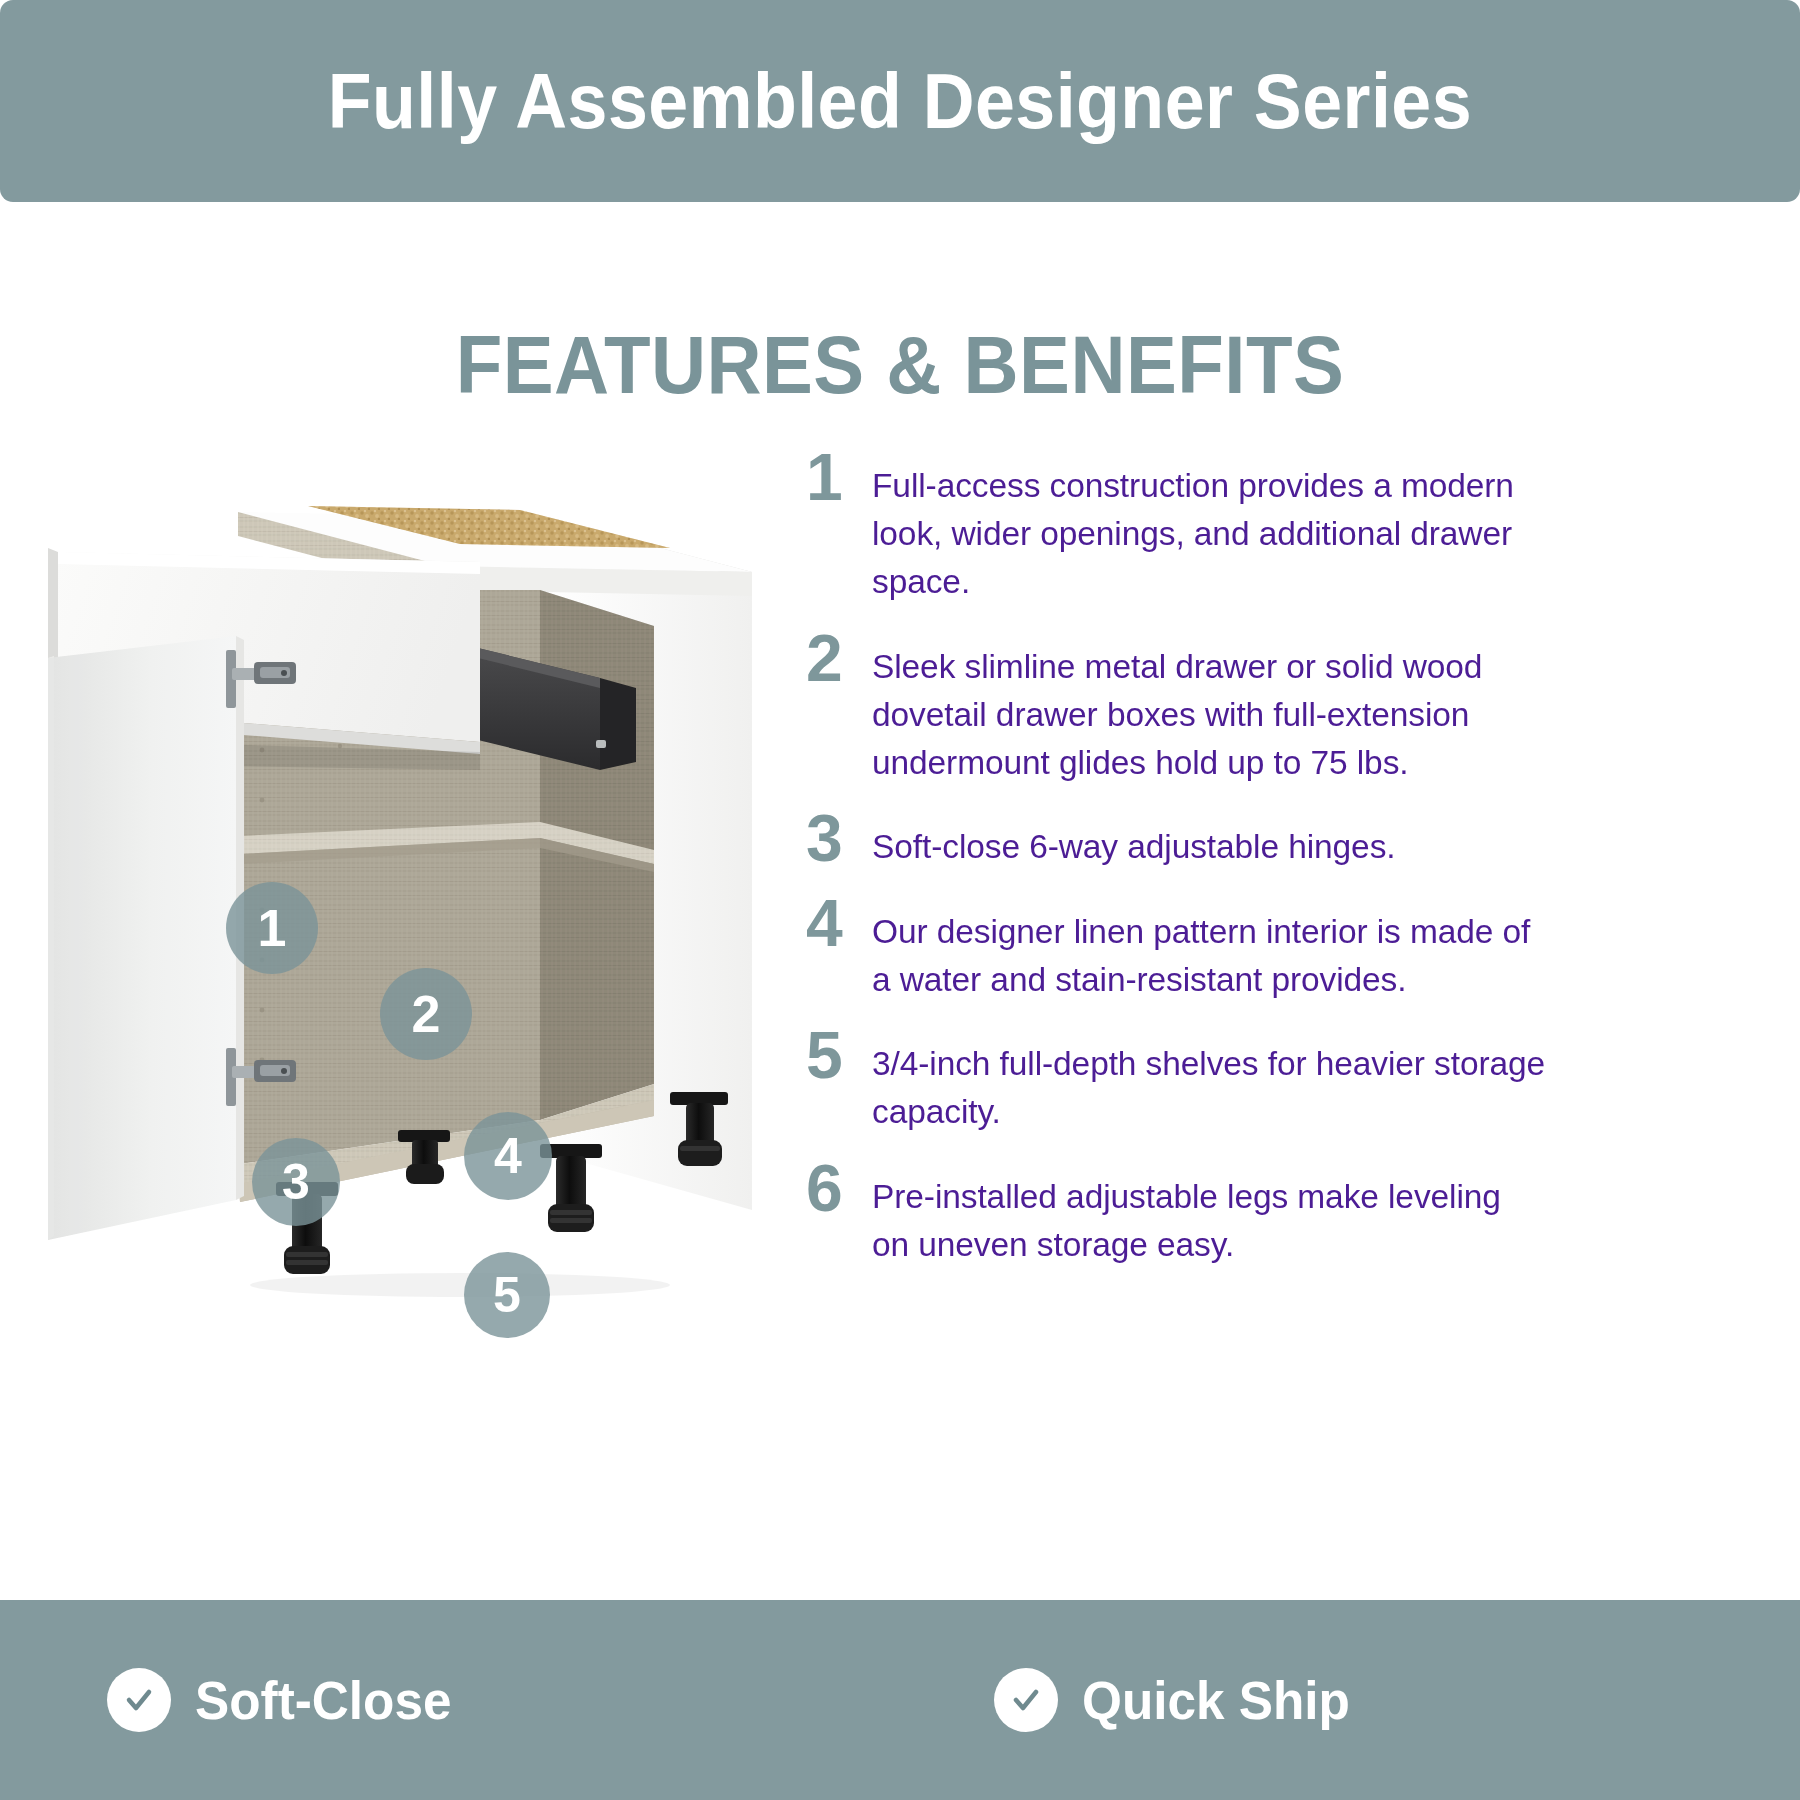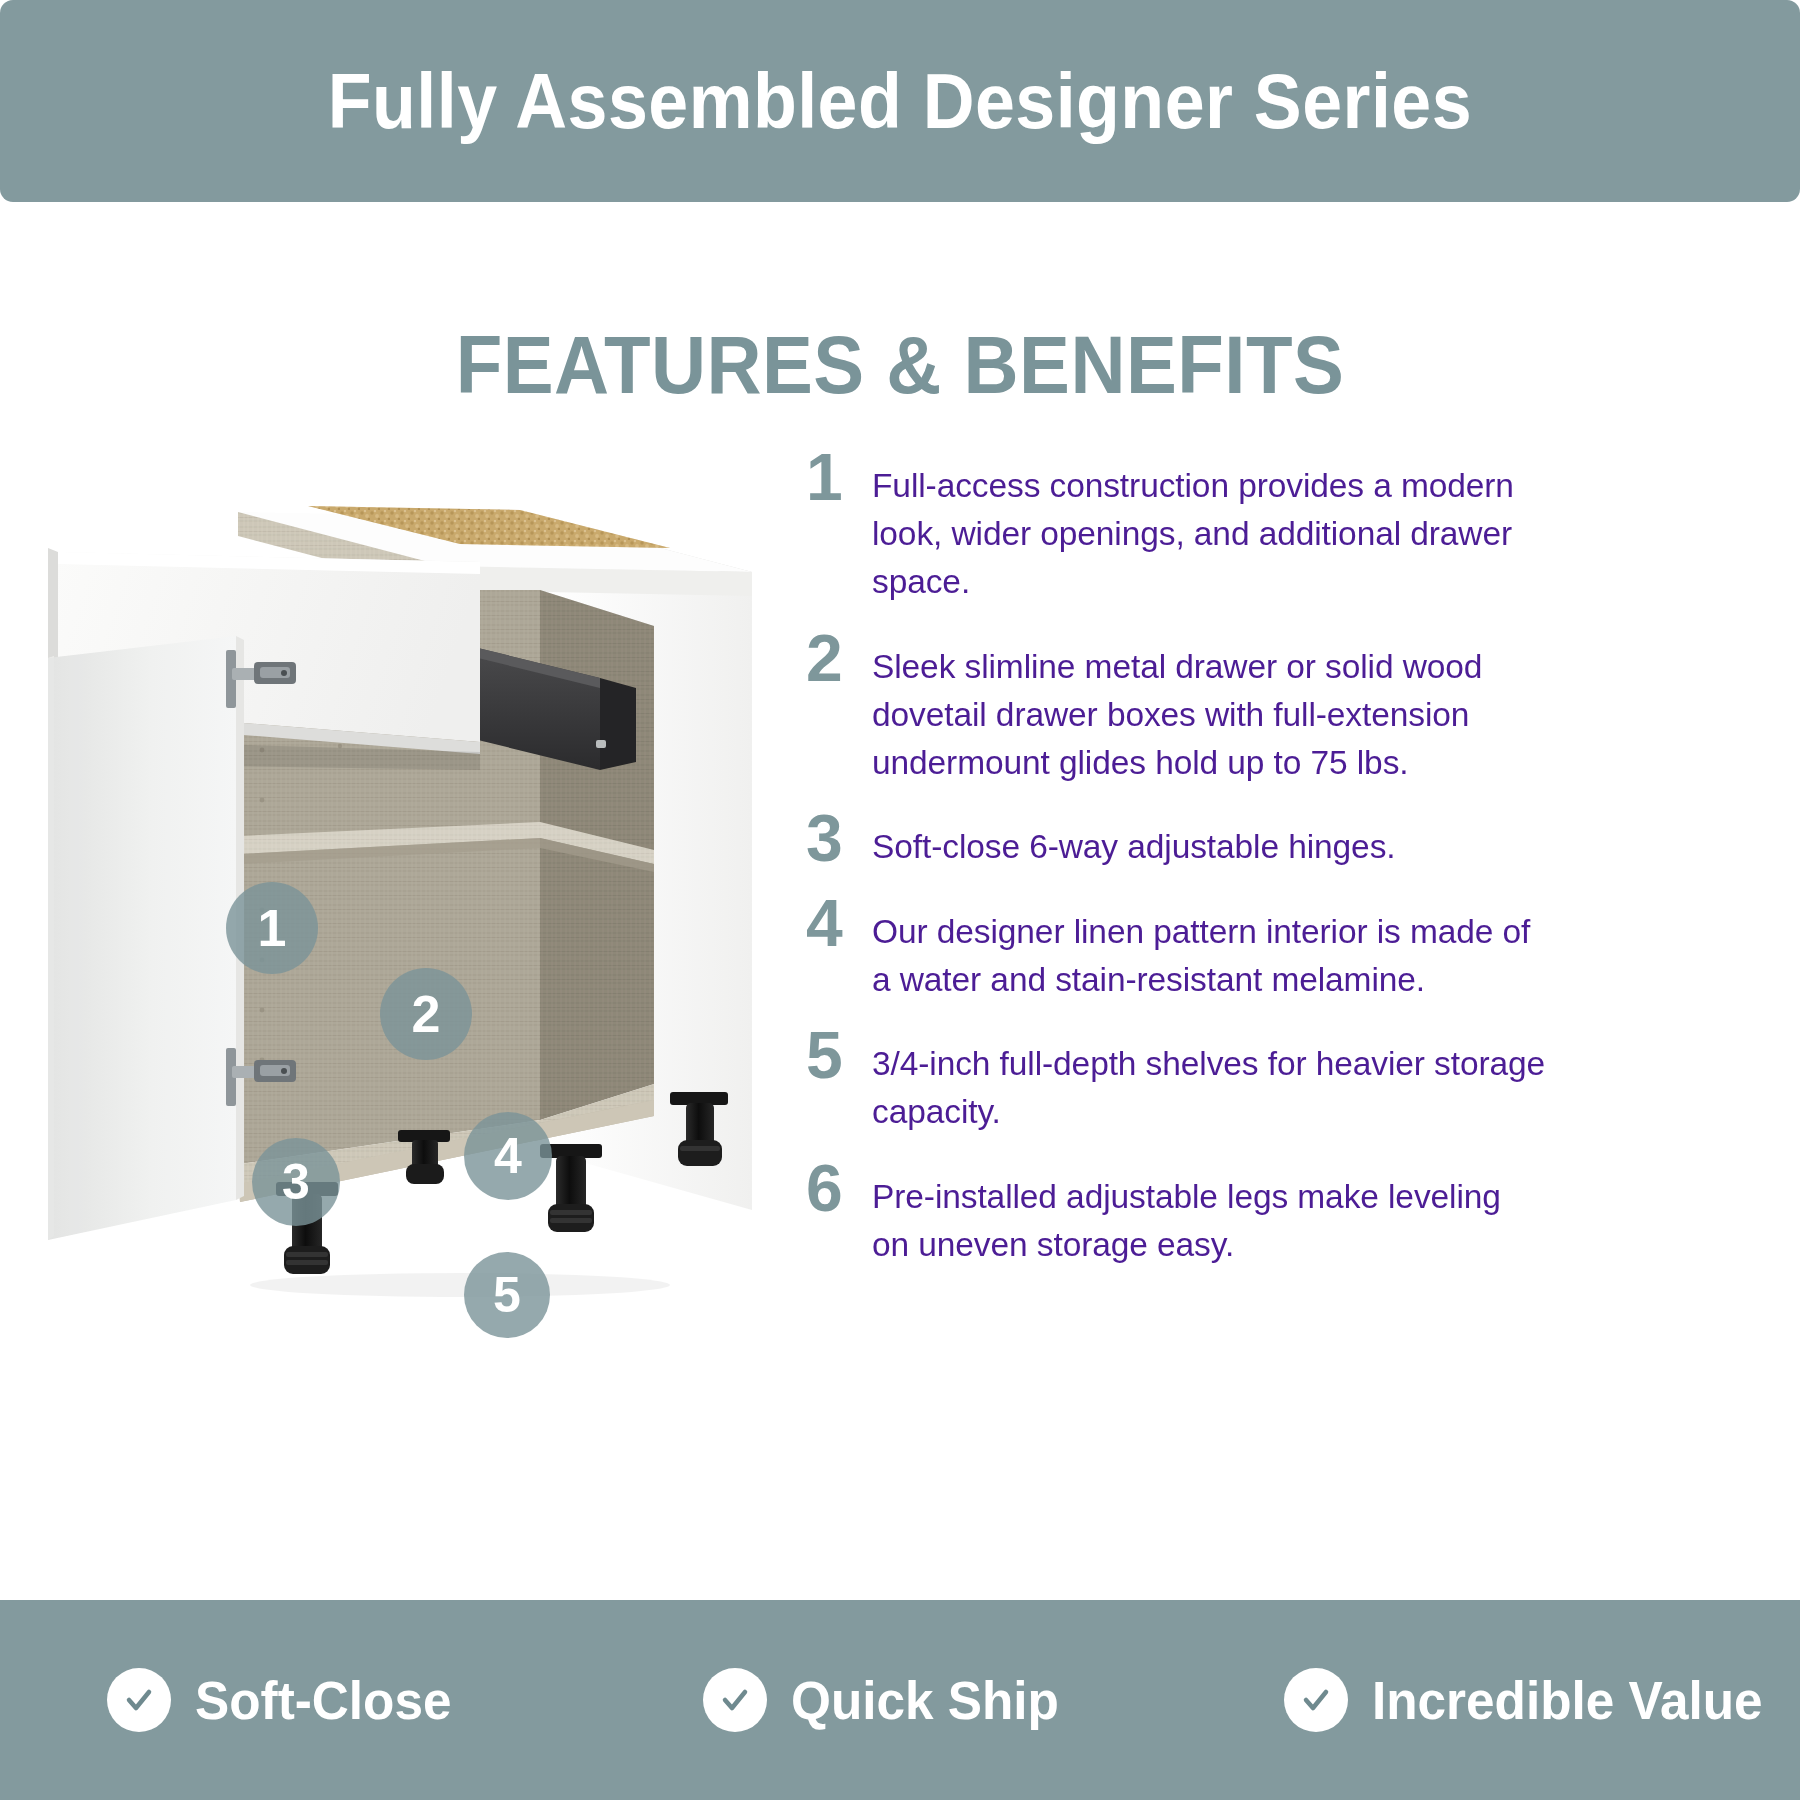--- a/index.html
+++ b/index.html
@@ -339,21 +339,21 @@
     <div class="feature-text">Sleek slimline metal drawer or solid wood dovetail drawer boxes with full-extension undermount glides hold up to 75 lbs.</div>
   </div>
 
   <div class="feature-row">
     <div class="feature-num">3</div>
     <div class="feature-text">Soft-close 6-way adjustable hinges.</div>
   </div>
 
   <div class="feature-row">
     <div class="feature-num">4</div>
-    <div class="feature-text">Our designer linen pattern interior is made of a water and stain-resistant melamine.</div>
+    <div class="feature-text">Our designer linen pattern interior is made of a water and stain-resistant provides.</div>
   </div>
 
   <div class="feature-row">
     <div class="feature-num">5</div>
     <div class="feature-text">3/4-inch full-depth shelves for heavier storage capacity.</div>
   </div>
 
   <div class="feature-row">
     <div class="feature-num">6</div>
     <div class="feature-text">Pre-installed adjustable legs make leveling on uneven storage easy.</div>
@@ -374,22 +374,14 @@
 
   <div class="bb-item">
     <span class="bb-check">
       <svg width="40" height="40" viewBox="0 0 40 40" xmlns="http://www.w3.org/2000/svg">
         <path d="M10 20 L17 28 L30 12" stroke="#6f8a8f" stroke-width="4.5" fill="none" stroke-linecap="round" stroke-linejoin="round"></path>
       </svg>
     </span>
     <span class="bb-label">Quick Ship</span>
   </div>
 
-  <div class="bb-item">
-    <span class="bb-check">
-      <svg width="40" height="40" viewBox="0 0 40 40" xmlns="http://www.w3.org/2000/svg">
-        <path d="M10 20 L17 28 L30 12" stroke="#6f8a8f" stroke-width="4.5" fill="none" stroke-linecap="round" stroke-linejoin="round"></path>
-      </svg>
-    </span>
-    <span class="bb-label">Incredible Value</span>
-  </div>
 
 </div>
 
 </body></html>

